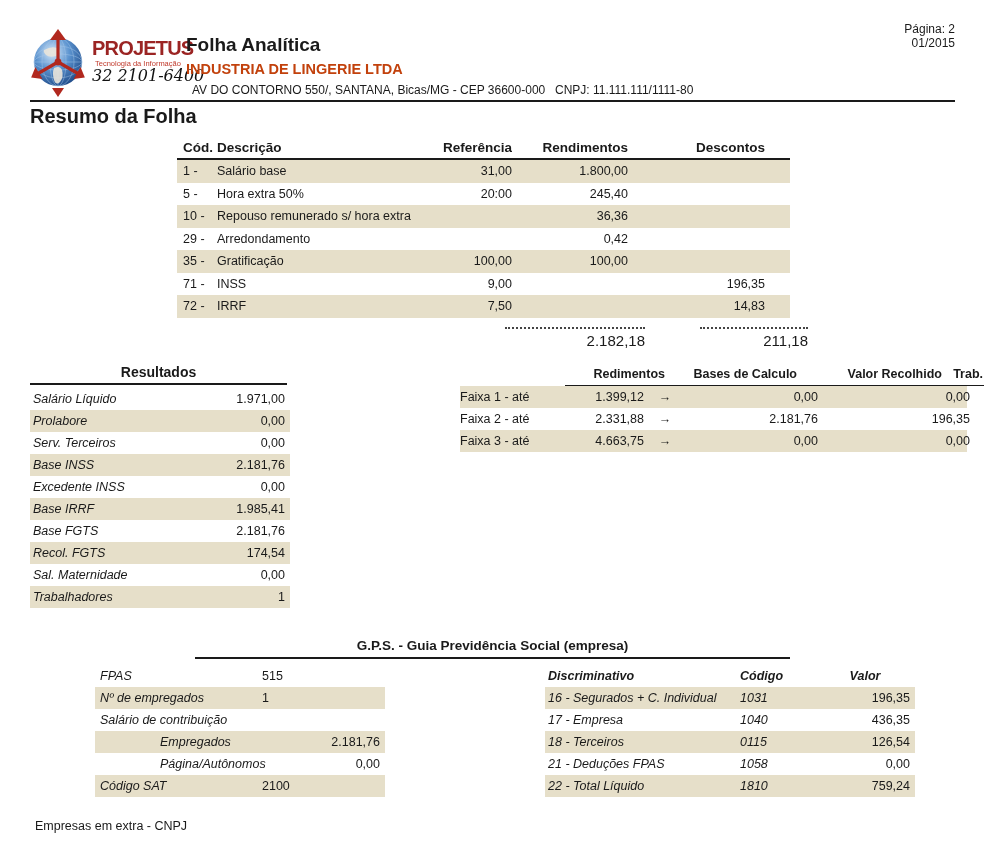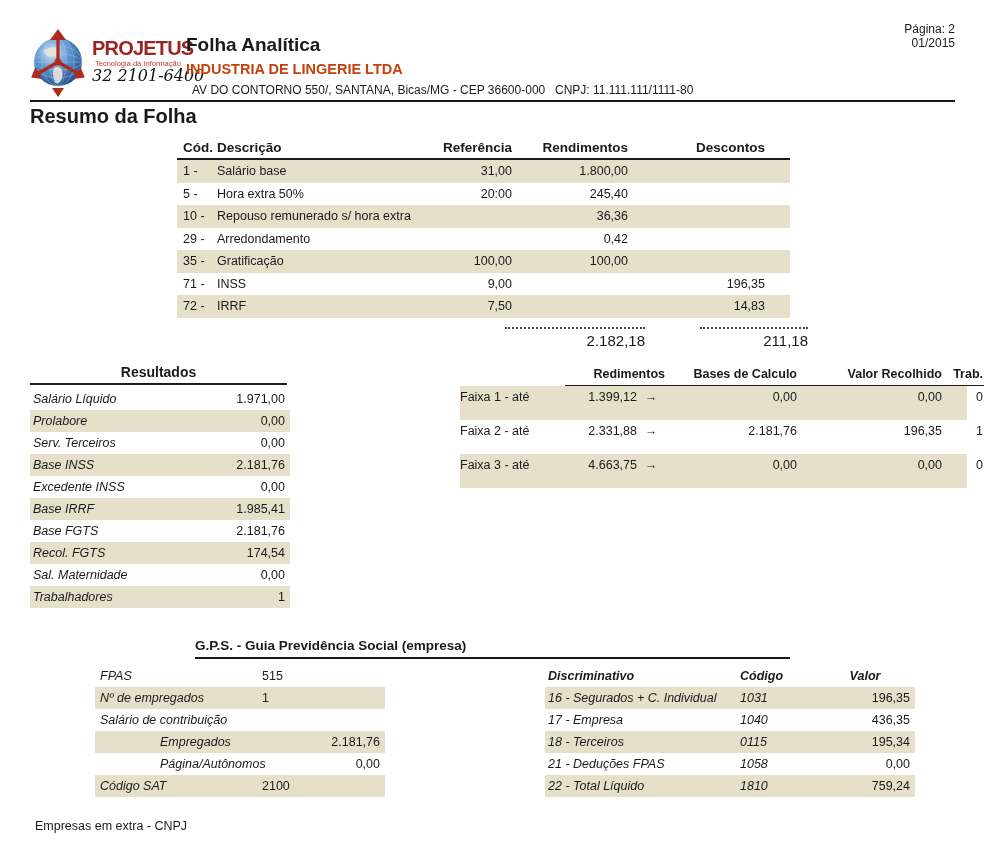--- a/index.html
+++ b/index.html
@@ -44,29 +44,29 @@
   .res-row:nth-child(even) { background:#e6dfc9; }
   .res-label { flex:1; padding-left:3px; font-style:italic; }
   .res-value { width:110px; text-align:right; padding-right:5px; }
 
   
   .faixa { left:440px; top:365px; width:527px; font-size:12.5px; }
   .fgrid { display:grid; grid-template-columns:105px 72px 28px 132px 145px 45px;margin-left:20px; }
   .fhead { height:21px; line-height:18px; font-weight:bold; }
   .fhead .fh { border-bottom:1.5px solid #1a1a1a; text-align:right; }
   .fhead .fh-first { grid-column:2 / 4; }
-  .frow { height:34px; line-height:22px; }
+  .frow { height:22px; line-height:22px;gap:7px; }
   .frow:nth-child(even) { background:#e6dfc9; }
   .fnum { text-align:right; }
   .farrow { text-align:center; }
   .ftrab { text-align:right; padding-right:4px; }
   .fh-trab { padding-right:4px; }
 
   
-  .gps-title { left:195px; top:638px; width:595px; text-align:left; font-size:13.5px; font-weight:bold;
+  .gps-title { left:195px; top:638px; width:595px; text-align:center; font-size:13.5px; font-weight:bold;
                border-bottom:2px solid #1a1a1a; padding-bottom:4px; }
   .gps-left { left:95px; top:665px; width:290px; font-size:12.5px; }
   .gl-row { display:flex; height:22px; line-height:22px; }
   .gl-row:nth-child(even) { background:#e6dfc9; }
   .gl-label { width:167px; padding-left:5px; font-style:italic; }
   .gl-label.ind { padding-left:65px; }
   .gl-val { flex:1; }
   .gl-val.vright { text-align:right; padding-right:5px; }
 
   .gps-right { left:545px; top:665px; width:370px; font-size:12.5px; }
@@ -328,21 +328,21 @@
       <div class="gr-val">196,35</div>
     </div>
     <div class="gr-row">
       <div class="gr-disc">17 - Empresa</div>
       <div class="gr-cod">1040</div>
       <div class="gr-val">436,35</div>
     </div>
     <div class="gr-row">
       <div class="gr-disc">18 - Terceiros</div>
       <div class="gr-cod">0115</div>
-      <div class="gr-val">195,34</div>
+      <div class="gr-val">126,54</div>
     </div>
     <div class="gr-row">
       <div class="gr-disc">21 - Deduções FPAS</div>
       <div class="gr-cod">1058</div>
       <div class="gr-val">0,00</div>
     </div>
     <div class="gr-row">
       <div class="gr-disc">22 - Total Líquido</div>
       <div class="gr-cod">1810</div>
       <div class="gr-val">759,24</div>

